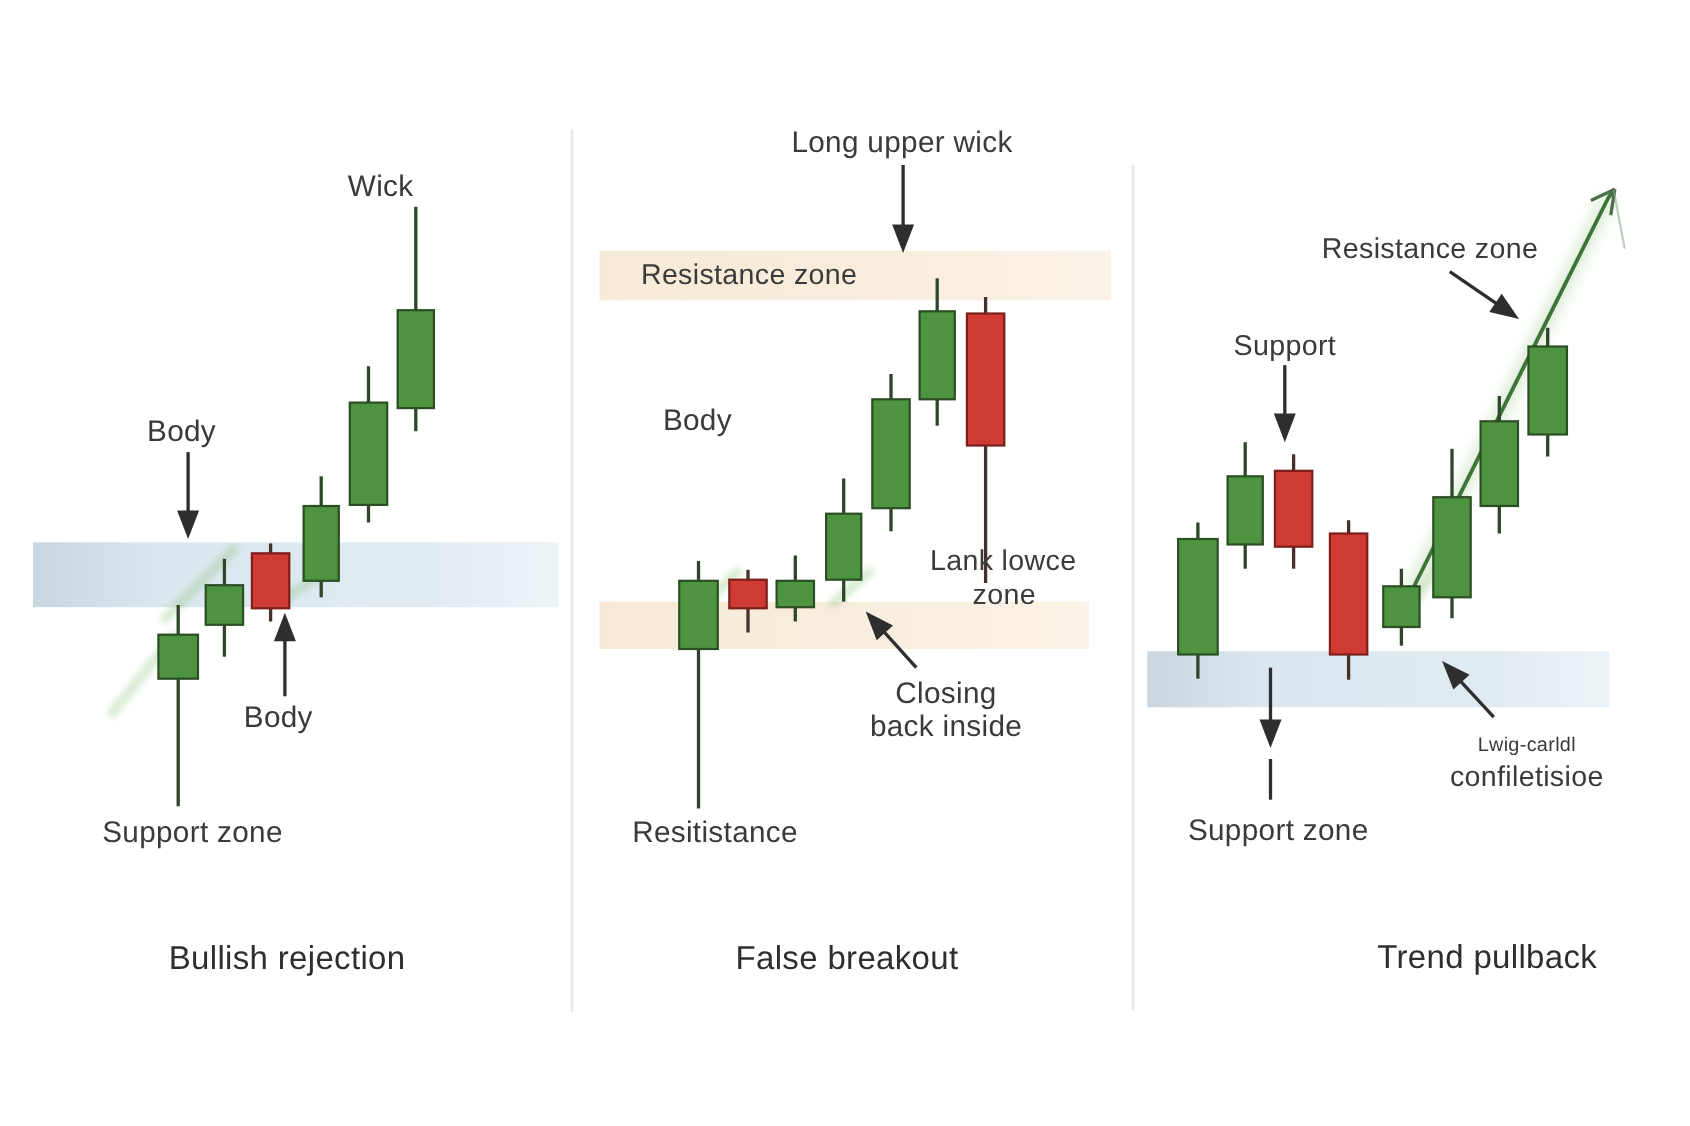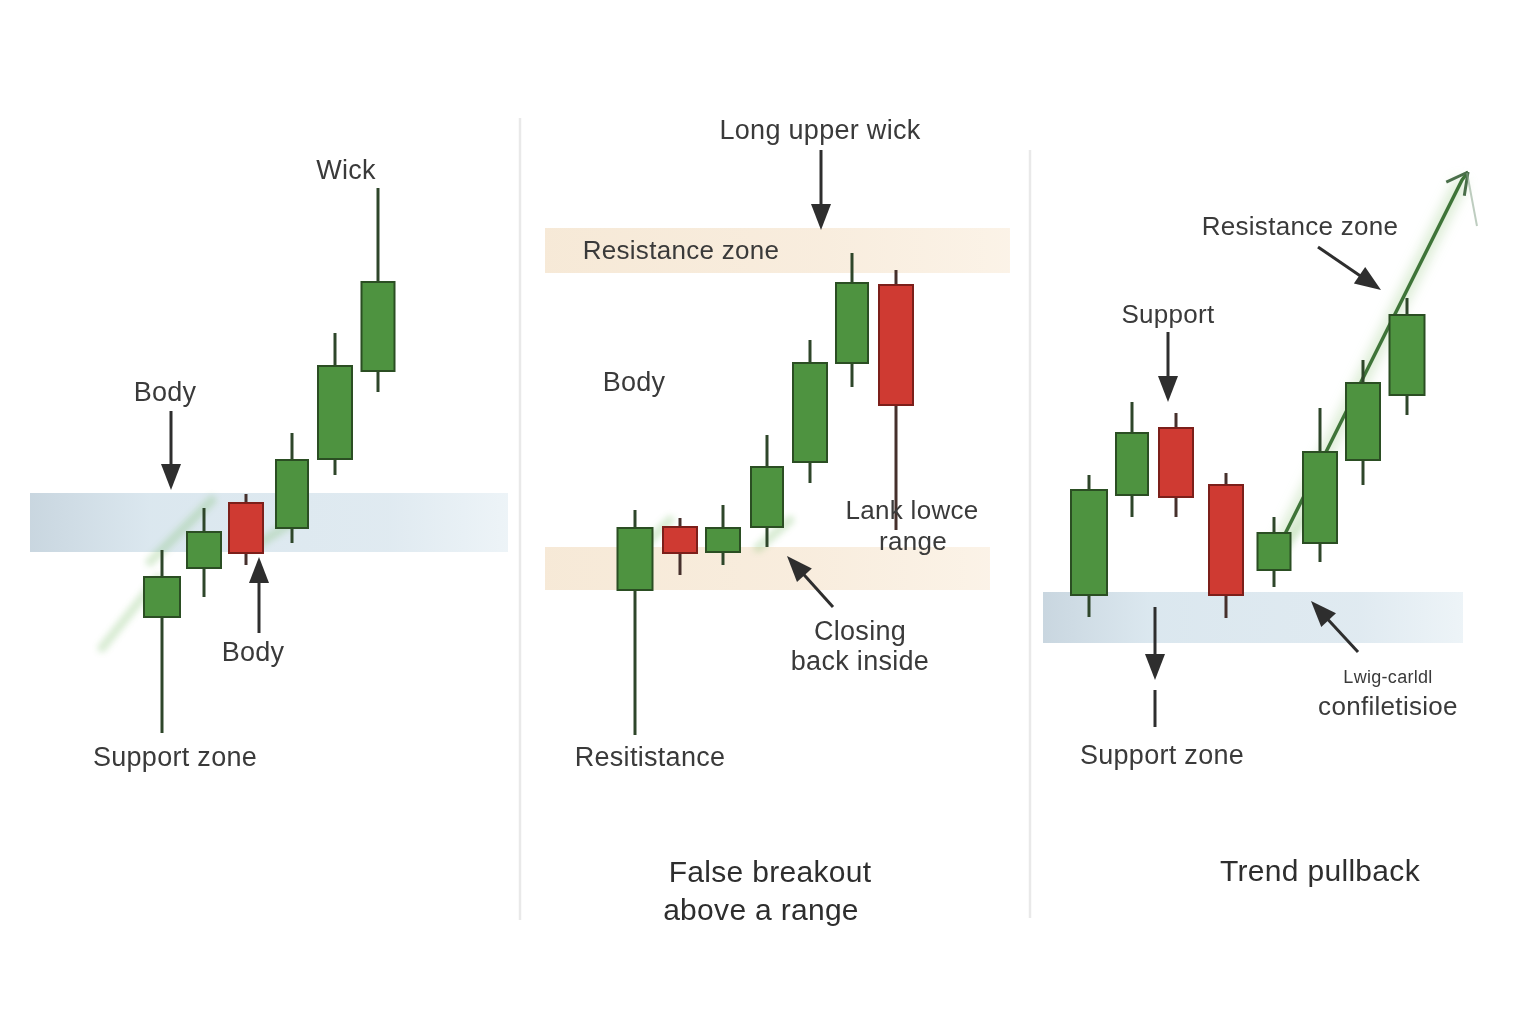--- a/index.html
+++ b/index.html
@@ -110,30 +110,30 @@
       <polygon points="1145,654 1165,654 1155,680" fill="#2e2e2e"></polygon>
       <line x1="1358" y1="652" x2="1327.264344380543" y2="618.6485439022913" stroke="#2e2e2e" stroke-width="3"></line>
       <polygon points="1335.9732663715429,613.3424457355893 1321.2661464529667,626.8960660527084 1311,601" fill="#2e2e2e"></polygon>
       <line x1="1155" y1="690" x2="1155" y2="727" stroke="#2e2e2e" stroke-width="3"></line>
     </svg>
   <div id="labels">
       <div class="lbl" style="left: 346px; top: 170px; font-size: 27px;">Wick</div>
       <div class="lbl" style="left: 165px; top: 392px; font-size: 27px;">Body</div>
       <div class="lbl" style="left: 253px; top: 652px; font-size: 27px;">Body</div>
       <div class="lbl" style="left: 175px; top: 757px; font-size: 27px;">Support zone</div>
+      <div class="lbl cap" style="left: 261px; top: 872px; font-size: 30px;">Bullish rejection</div>
       <div class="lbl" style="left: 820px; top: 130px; font-size: 27px;">Long upper wick</div>
       <div class="lbl" style="left: 681px; top: 250px; font-size: 26px;">Resistance zone</div>
       <div class="lbl" style="left: 634px; top: 382px; font-size: 27px;">Body</div>
       <div class="lbl" style="left: 912px; top: 510px; font-size: 26px;">Lank lowce</div>
-      <div class="lbl" style="left: 913px; top: 541px; font-size: 26px;">range</div>
+      <div class="lbl" style="left: 913px; top: 541px; font-size: 26px;">zone</div>
       <div class="lbl" style="left: 860px; top: 631px; font-size: 27px;">Closing</div>
       <div class="lbl" style="left: 860px; top: 661px; font-size: 27px;">back inside</div>
       <div class="lbl" style="left: 650px; top: 757px; font-size: 27px;">Resitistance</div>
       <div class="lbl cap" style="left: 770px; top: 872px; font-size: 30px;">False breakout</div>
-      <div class="lbl cap" style="left: 761px; top: 910px; font-size: 30px;">above a range</div>
       <div class="lbl" style="left: 1300px; top: 226px; font-size: 26px;">Resistance zone</div>
       <div class="lbl" style="left: 1168px; top: 314px; font-size: 26px;">Support</div>
       <div class="lbl" style="left: 1388px; top: 677px; font-size: 18px;">Lwig-carldl</div>
       <div class="lbl" style="left: 1388px; top: 706px; font-size: 26px;">confiletisioe</div>
       <div class="lbl" style="left: 1162px; top: 755px; font-size: 27px;">Support zone</div>
-      <div class="lbl cap" style="left: 1320px; top: 871px; font-size: 30px;">Trend pullback</div>
+      <div class="lbl cap" style="left: 1352px; top: 871px; font-size: 30px;">Trend pullback</div>
     </div>
 </div>
 
 </body></html>

